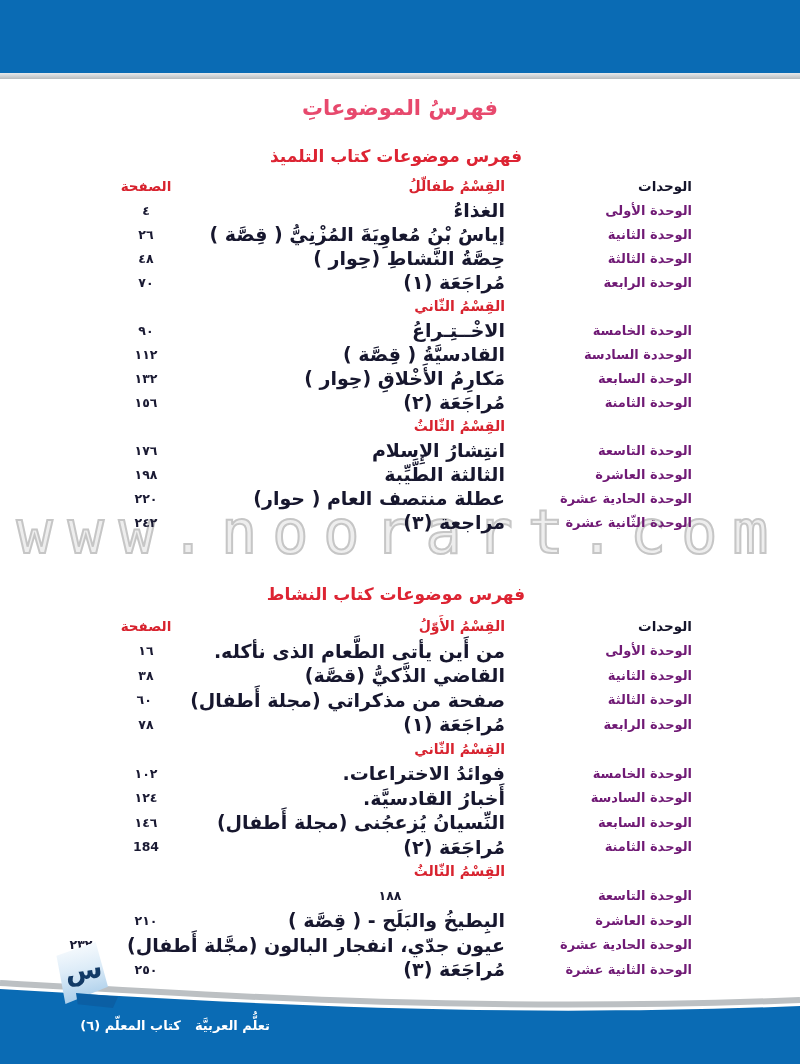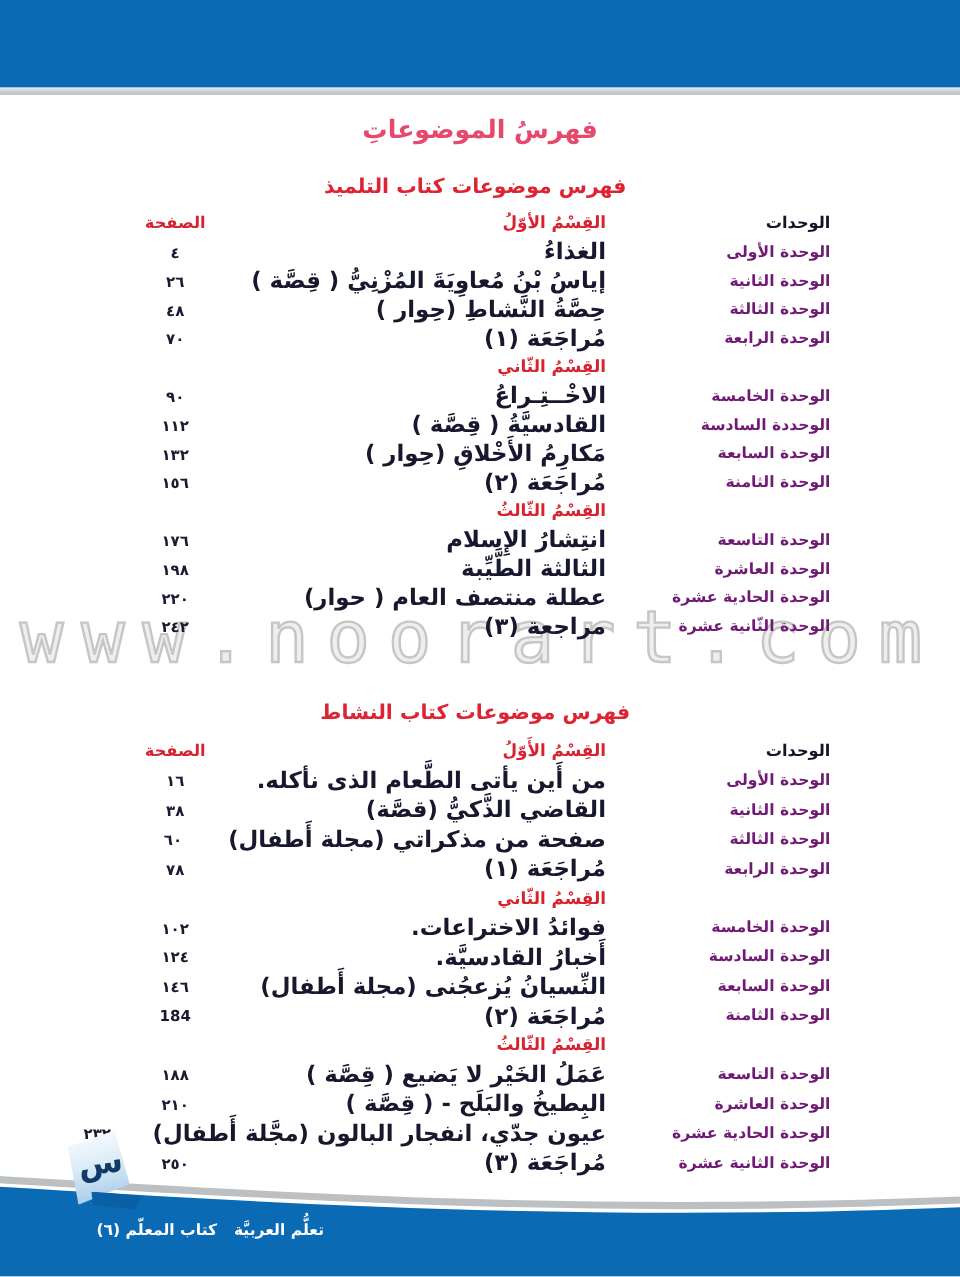--- a/index.html
+++ b/index.html
@@ -60,21 +60,21 @@
   <div class="topbar-strip"></div>
 
   <div class="watermark">www.noorart.com</div>
 
   <div class="main-title">فهرسُ الموضوعاتِ</div>
 
   <div class="index-title t1">فهرس موضوعات كتاب التلميذ</div>
   <div class="toc toc1">
       <div class="toc-row">
         <span class="unit col-header-dark">الوحدات</span>
-        <span class="topic section-heading">القِسْمُ الأوّلُ</span>
+        <span class="topic section-heading">القِسْمُ طفالّلُ</span>
         <span class="pagenum col-header-red">الصفحة</span>
       </div>
       <div class="toc-row">
         <span class="unit">الوحدة الأولى</span>
         <span class="topic">الغذاءُ</span>
         <span class="pagenum">٤</span>
       </div>
       <div class="toc-row">
         <span class="unit">الوحدة الثانية</span>
         <span class="topic">إياسُ بْنُ مُعاوِيَةَ المُزْنِيُّ ( قِصَّة )</span>
@@ -194,21 +194,20 @@
         <span class="topic">مُراجَعَة (٢)</span>
         <span class="pagenum">184</span>
       </div>
       <div class="toc-row">
         <span class="unit"></span>
         <span class="topic section-heading">القِسْمُ الثّالثُ</span>
         <span class="pagenum"></span>
       </div>
       <div class="toc-row">
         <span class="unit">الوحدة التاسعة</span>
-        <span class="topic">عَمَلُ الخَيْر لا يَضيع ( قِصَّة )</span>
         <span class="pagenum">١٨٨</span>
       </div>
       <div class="toc-row">
         <span class="unit">الوحدة العاشرة</span>
         <span class="topic">البِطيخُ والبَلَح - ( قِصَّة )</span>
         <span class="pagenum">٢١٠</span>
       </div>
       <div class="toc-row">
         <span class="unit">الوحدة الحادية عشرة</span>
         <span class="topic">عيون جدّي، انفجار البالون (مجَّلة أَطفال)</span>

